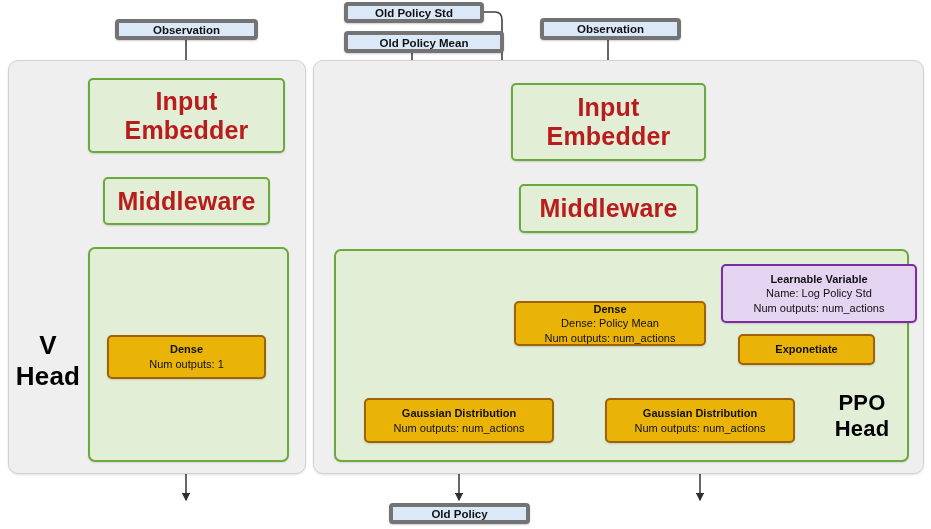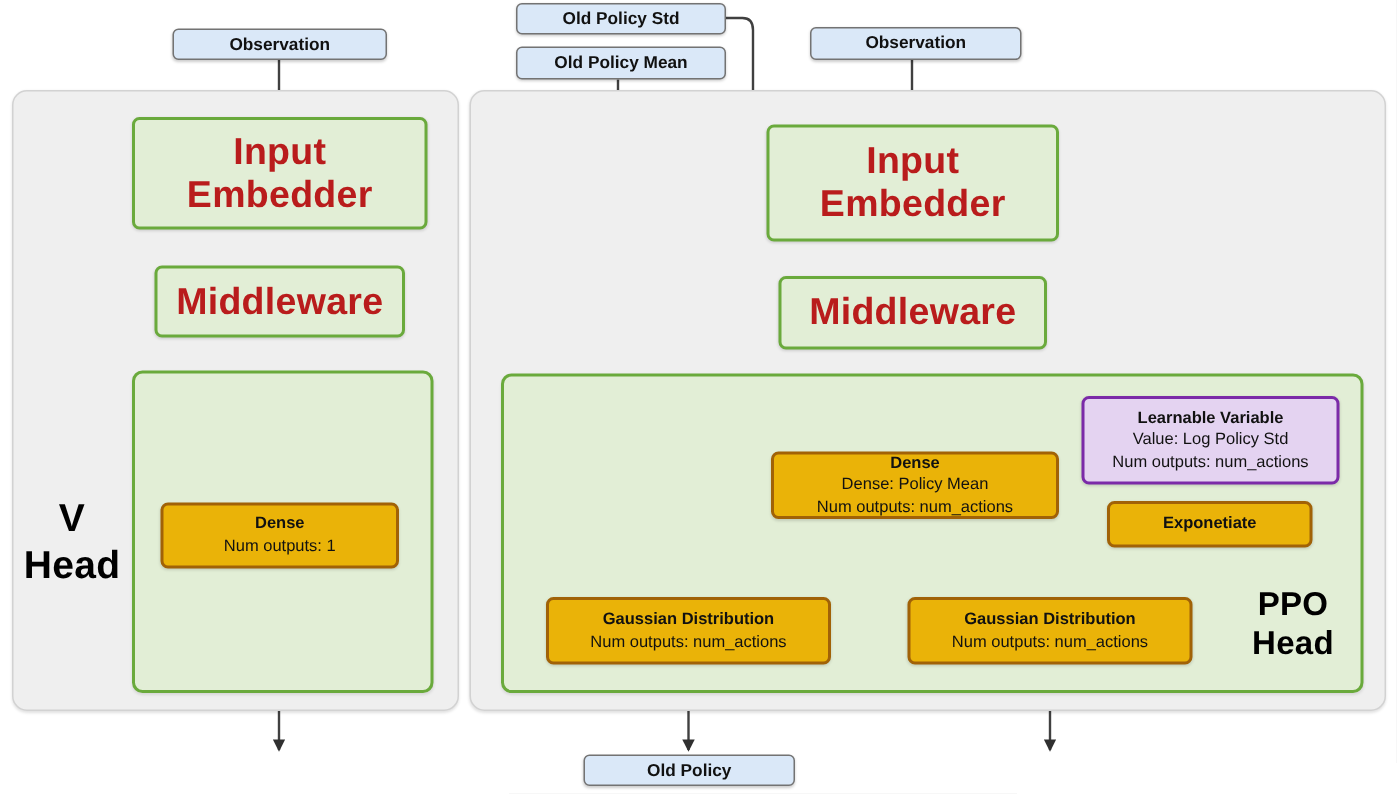--- a/index.html
+++ b/index.html
@@ -62,21 +62,21 @@
     border:2px solid #a16207;
     color:#111;
   }
   .n-purple{
     background:#e4d3f1;
     border:2px solid #7b2aa8;
     color:#111;
   }
   .n-blue{
     background:#dae8f8;
-    border:1px solid #737373;
+    border:4px solid #737373;
     border-radius:4px;
     color:#111;
     font-weight:bold;
     box-shadow:0 1px 2px rgba(0,0,0,.2);
   }
 
   .big-label{font-size:25px;font-weight:bold;letter-spacing:.2px;}
   .small-label{font-size:11px;line-height:1.32;}
   .io-label{font-size:11.5px;}
 
@@ -141,21 +141,21 @@
   </div>
 
   <div class="node n-blue io-label" style="left:115px;top:19px;width:143px;height:21px;">
     <span>Observation</span>
   </div>
 
   <div class="node n-blue io-label" style="left:344px;top:2px;width:140px;height:21px;">
     <span>Old Policy Std</span>
   </div>
 
-  <div class="node n-blue io-label" style="left:344px;top:31px;width:140px;height:22px;">
+  <div class="node n-blue io-label" style="left:344px;top:31px;width:160px;height:22px;justify-content:flex-end;">
     <span>Old Policy Mean</span>
   </div>
 
   <div class="node n-blue io-label" style="left:540px;top:18px;width:141px;height:22px;">
     <span>Observation</span>
   </div>
 
   <div class="node n-green big-label" style="left:88px;top:78px;width:197px;height:75px;">
     <span>Input Embedder</span>
   </div>
@@ -176,23 +176,23 @@
   <div class="node n-green big-label" style="left:519px;top:184px;width:179px;height:49px;">
     <span>Middleware</span>
   </div>
 
   <div class="node n-orange small-label" style="left:514px;top:301px;width:192px;height:45px;">
     <span class="ttl">Dense</span>
     <span class="sub">Dense: Policy Mean</span>
     <span class="sub">Num outputs: num_actions</span>
   </div>
 
-  <div class="node n-purple small-label" style="left:721px;top:264px;width:172px;height:59px;">
+  <div class="node n-purple small-label" style="left:721px;top:264px;width:196px;height:59px;">
     <span class="ttl">Learnable Variable</span>
-    <span class="sub">Value: Log Policy Std</span>
+    <span class="sub">Name: Log Policy Std</span>
     <span class="sub">Num outputs: num_actions</span>
   </div>
 
   <div class="node n-orange small-label" style="left:738px;top:334px;width:137px;height:31px;text-align:right;">
     <span class="ttl">Exponetiate</span>
   </div>
 
   <div class="node n-orange small-label" style="left:364px;top:398px;width:190px;height:45px;">
     <span class="ttl">Gaussian Distribution</span>
     <span class="sub">Num outputs: num_actions</span>

